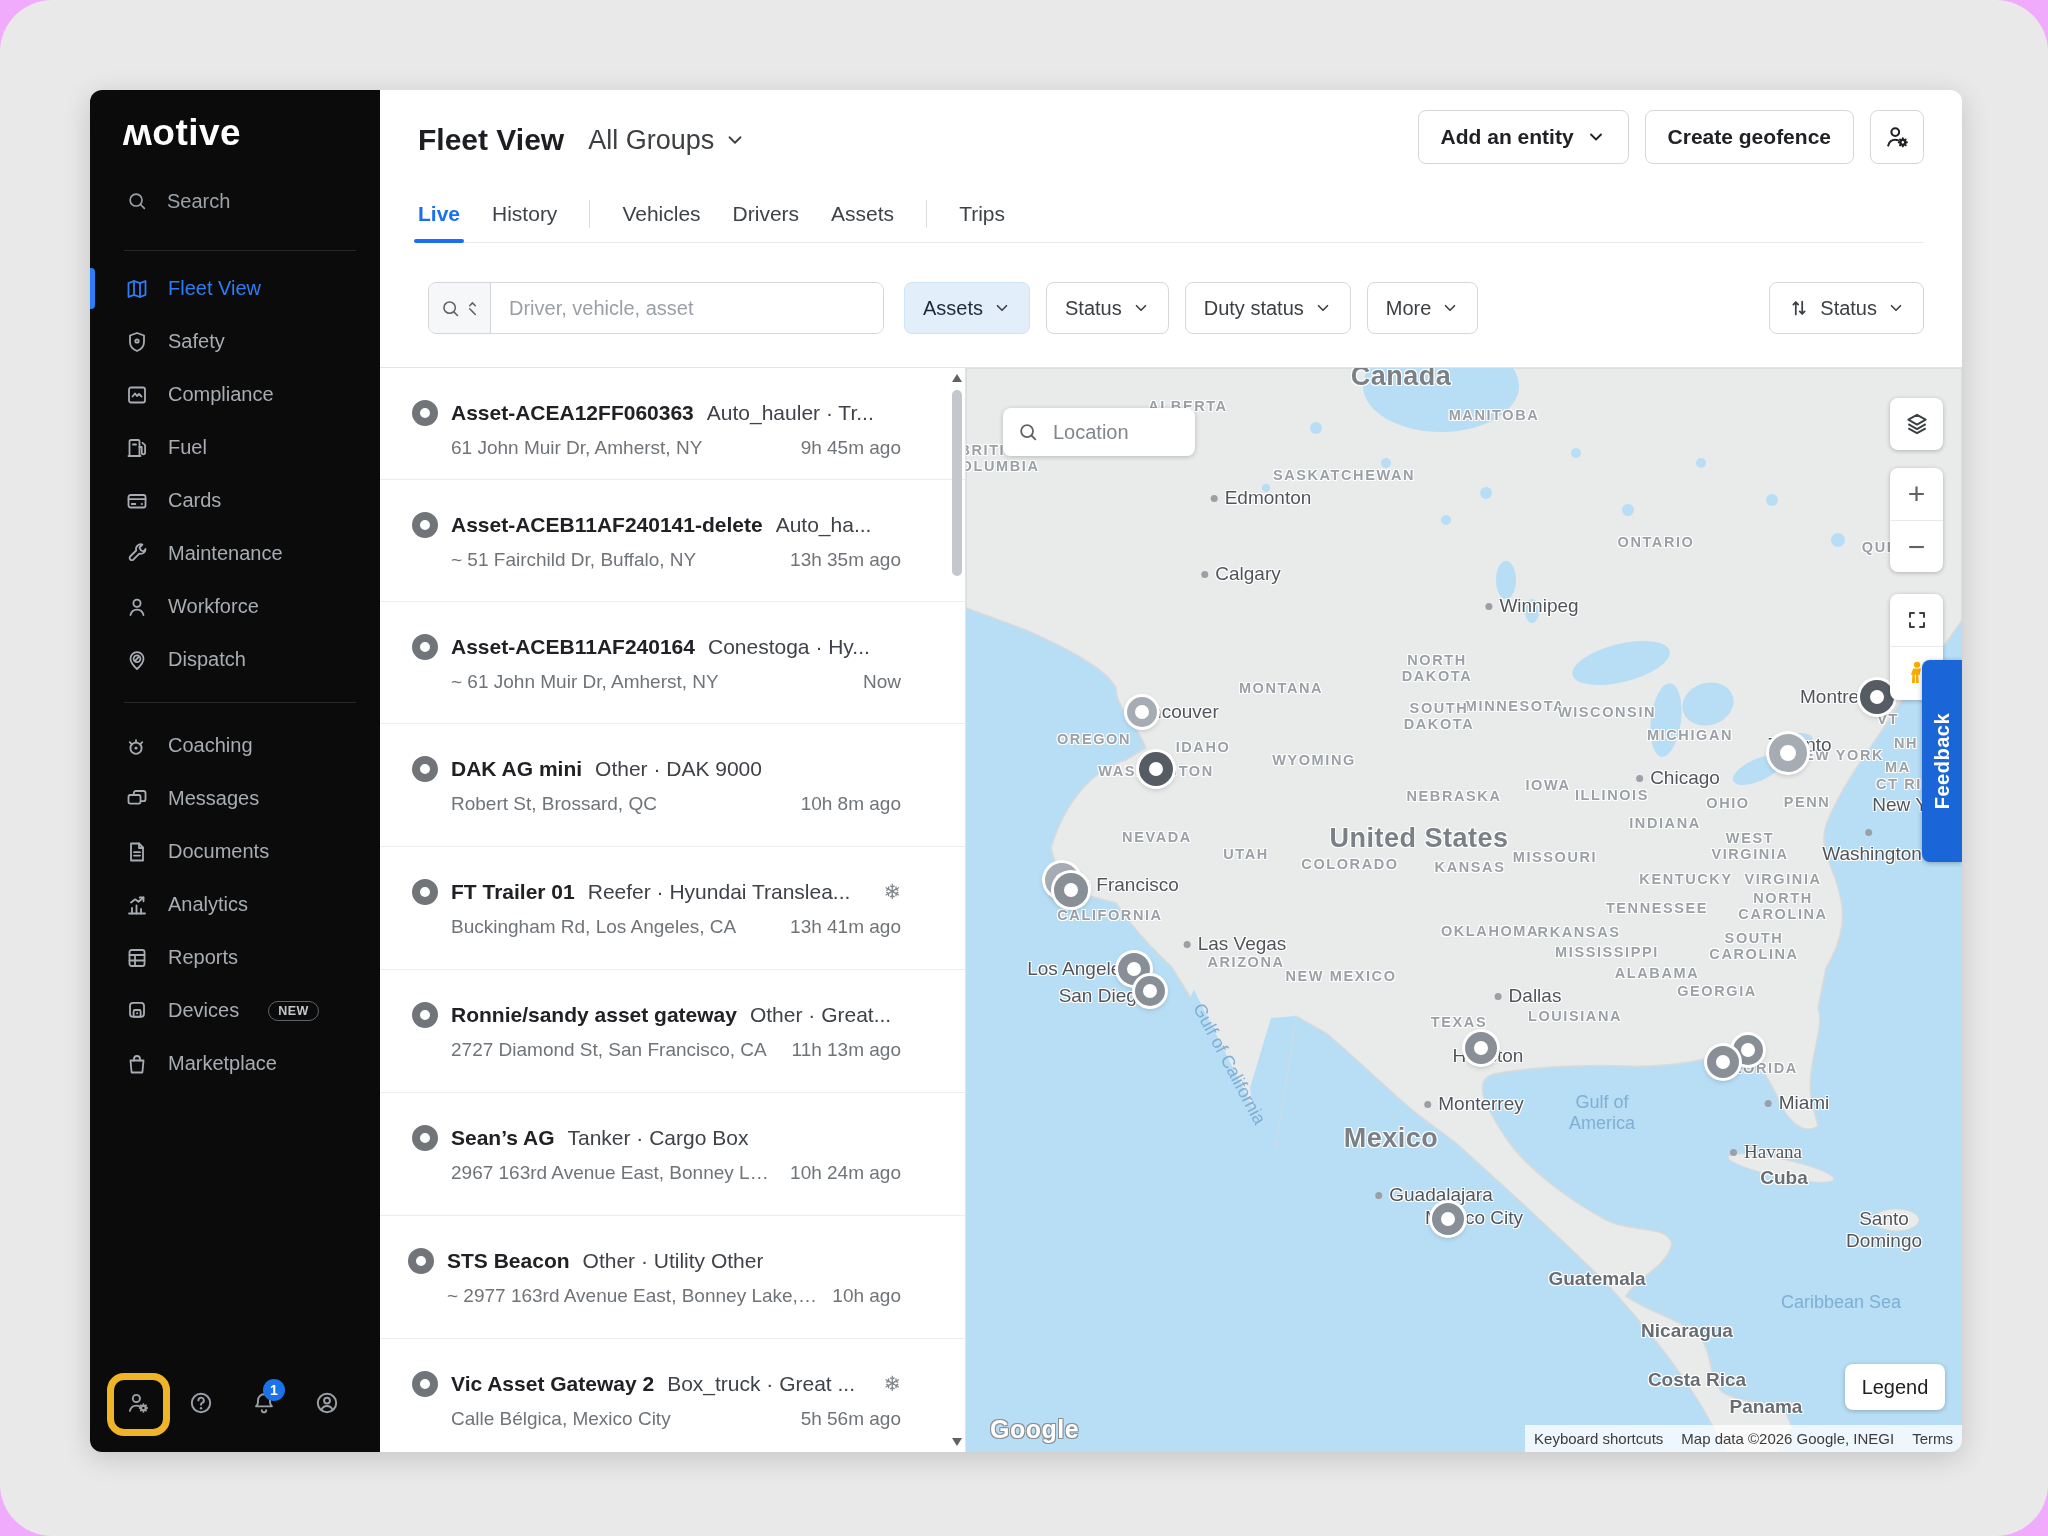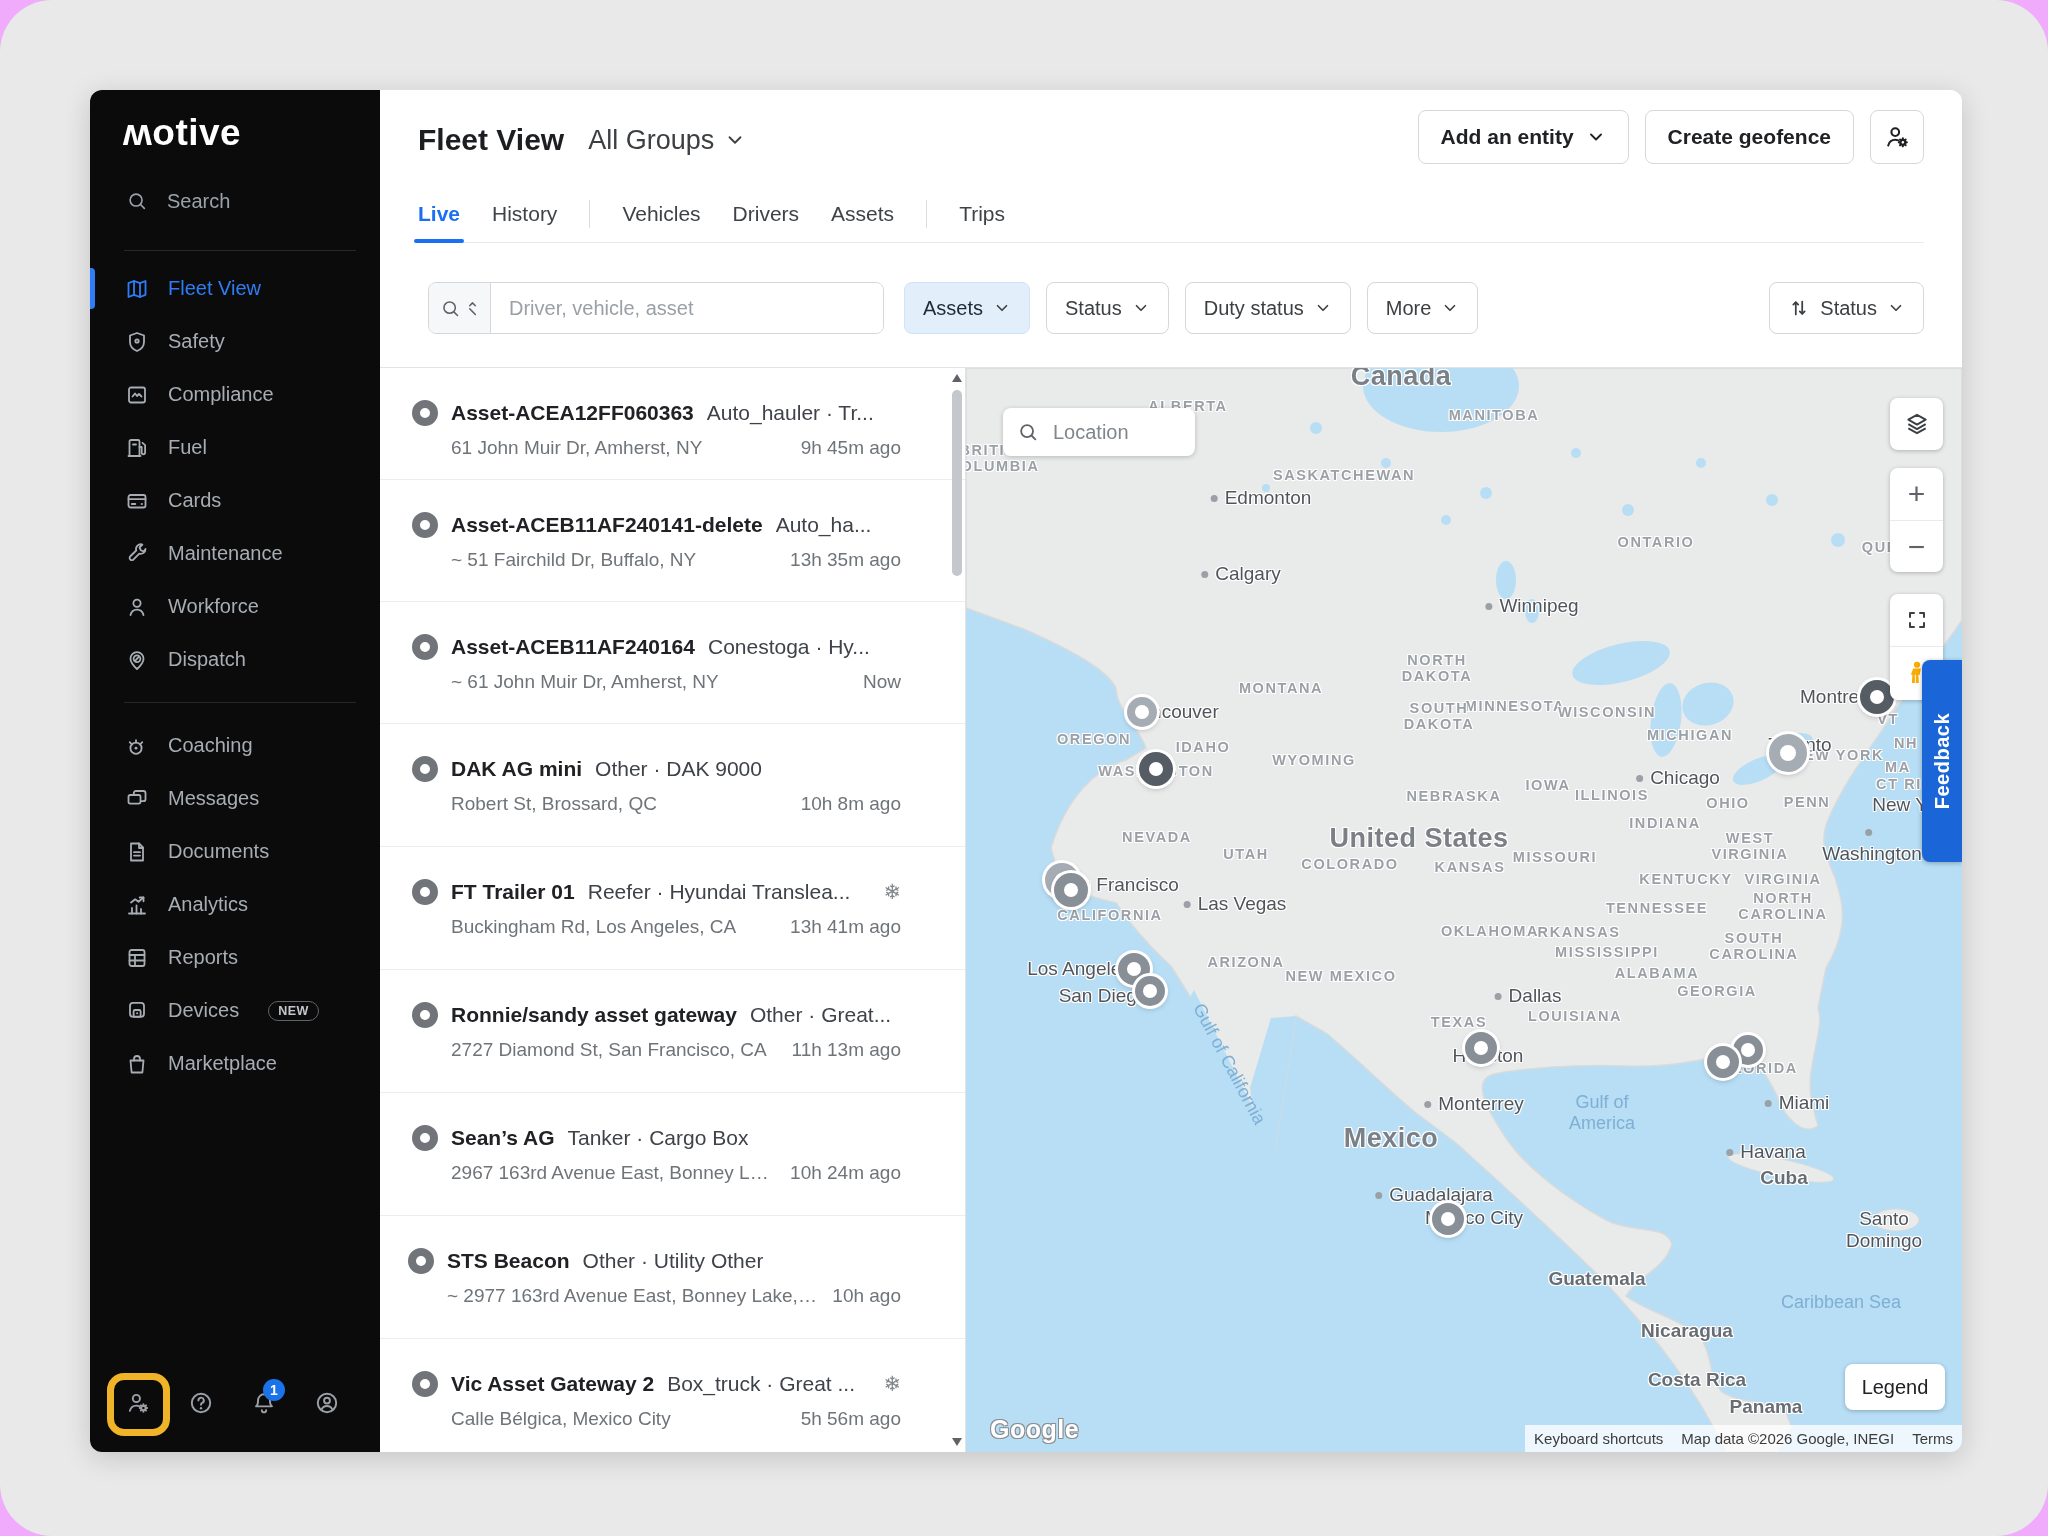--- a/index.html
+++ b/index.html
@@ -593,32 +593,32 @@
           <div class="ml st" style="left: 691px; top: 605px;">ALABAMA</div>
           <div class="ml st" style="left: 751px; top: 623px;">GEORGIA</div>
           <div class="ml st" style="left: 609px; top: 648px;">LOUISIANA</div>
           <div class="ml st" style="left: 607px; top: 564px;">ARKANSAS</div>
           <div class="ml st" style="left: 524px; top: 563px;">OKLAHOMA</div>
           <div class="ml st" style="left: 375px; top: 608px;">NEW MEXICO</div>
           <div class="ml st" style="left: 280px; top: 594px;">ARIZONA</div>
           <div class="ml st" style="left: 144px; top: 547px;">CALIFORNIA</div>
           <div class="ml st" style="left: 493px; top: 654px;">TEXAS</div>
           <div class="ml city" style="left: 152px; top: 517px;">San Francisco</div>
-          <div class="ml city" style="left: 269px; top: 536px;"><span class="mdot"></span>Las Vegas</div>
+          <div class="ml city" style="left: 269px; top: 576px;"><span class="mdot"></span>Las Vegas</div>
           <div class="ml city" style="left: 113px; top: 601px;">Los Angeles</div>
           <div class="ml city" style="left: 137px; top: 628px;">San Diego</div>
           <div class="ml city" style="left: 562px; top: 628px;"><span class="mdot"></span>Dallas</div>
           <div class="ml city" style="left: 522px; top: 688px;">Houston</div>
           <div class="ml st" style="left: 794px; top: 700px;">FLORIDA</div>
           <div class="ml city" style="left: 831px; top: 735px;"><span class="mdot"></span>Miami</div>
           <div class="ml city" style="left: 508px; top: 736px;"><span class="mdot"></span>Monterrey</div>
           <div class="ml big" style="left: 425px; top: 770px;">Mexico</div>
           <div class="ml wat" style="left: 636px; top: 745px;">Gulf of
 America</div>
-          <div class="ml city" style="left: 800px; top: 784px;"><span class="mdot"></span>Havana</div>
+          <div class="ml city" style="left: 800px; top: 784px; font-family: Liberation Serif, serif;"><span class="mdot"></span>Havana</div>
           <div class="ml ctry" style="left: 818px; top: 810px;">Cuba</div>
           <div class="ml city" style="left: 468px; top: 827px;"><span class="mdot"></span>Guadalajara</div>
           <div class="ml city" style="left: 508px; top: 850px;">Mexico City</div>
           <div class="ml city" style="left: 918px; top: 862px;">Santo
 Domingo</div>
           <div class="ml wat" style="left: 875px; top: 934px;">Caribbean Sea</div>
           <div class="ml ctry" style="left: 631px; top: 911px;">Guatemala</div>
           <div class="ml ctry" style="left: 721px; top: 963px;">Nicaragua</div>
           <div class="ml ctry" style="left: 731px; top: 1012px;">Costa Rica</div>
           <div class="ml ctry" style="left: 800px; top: 1039px;">Panama</div>

